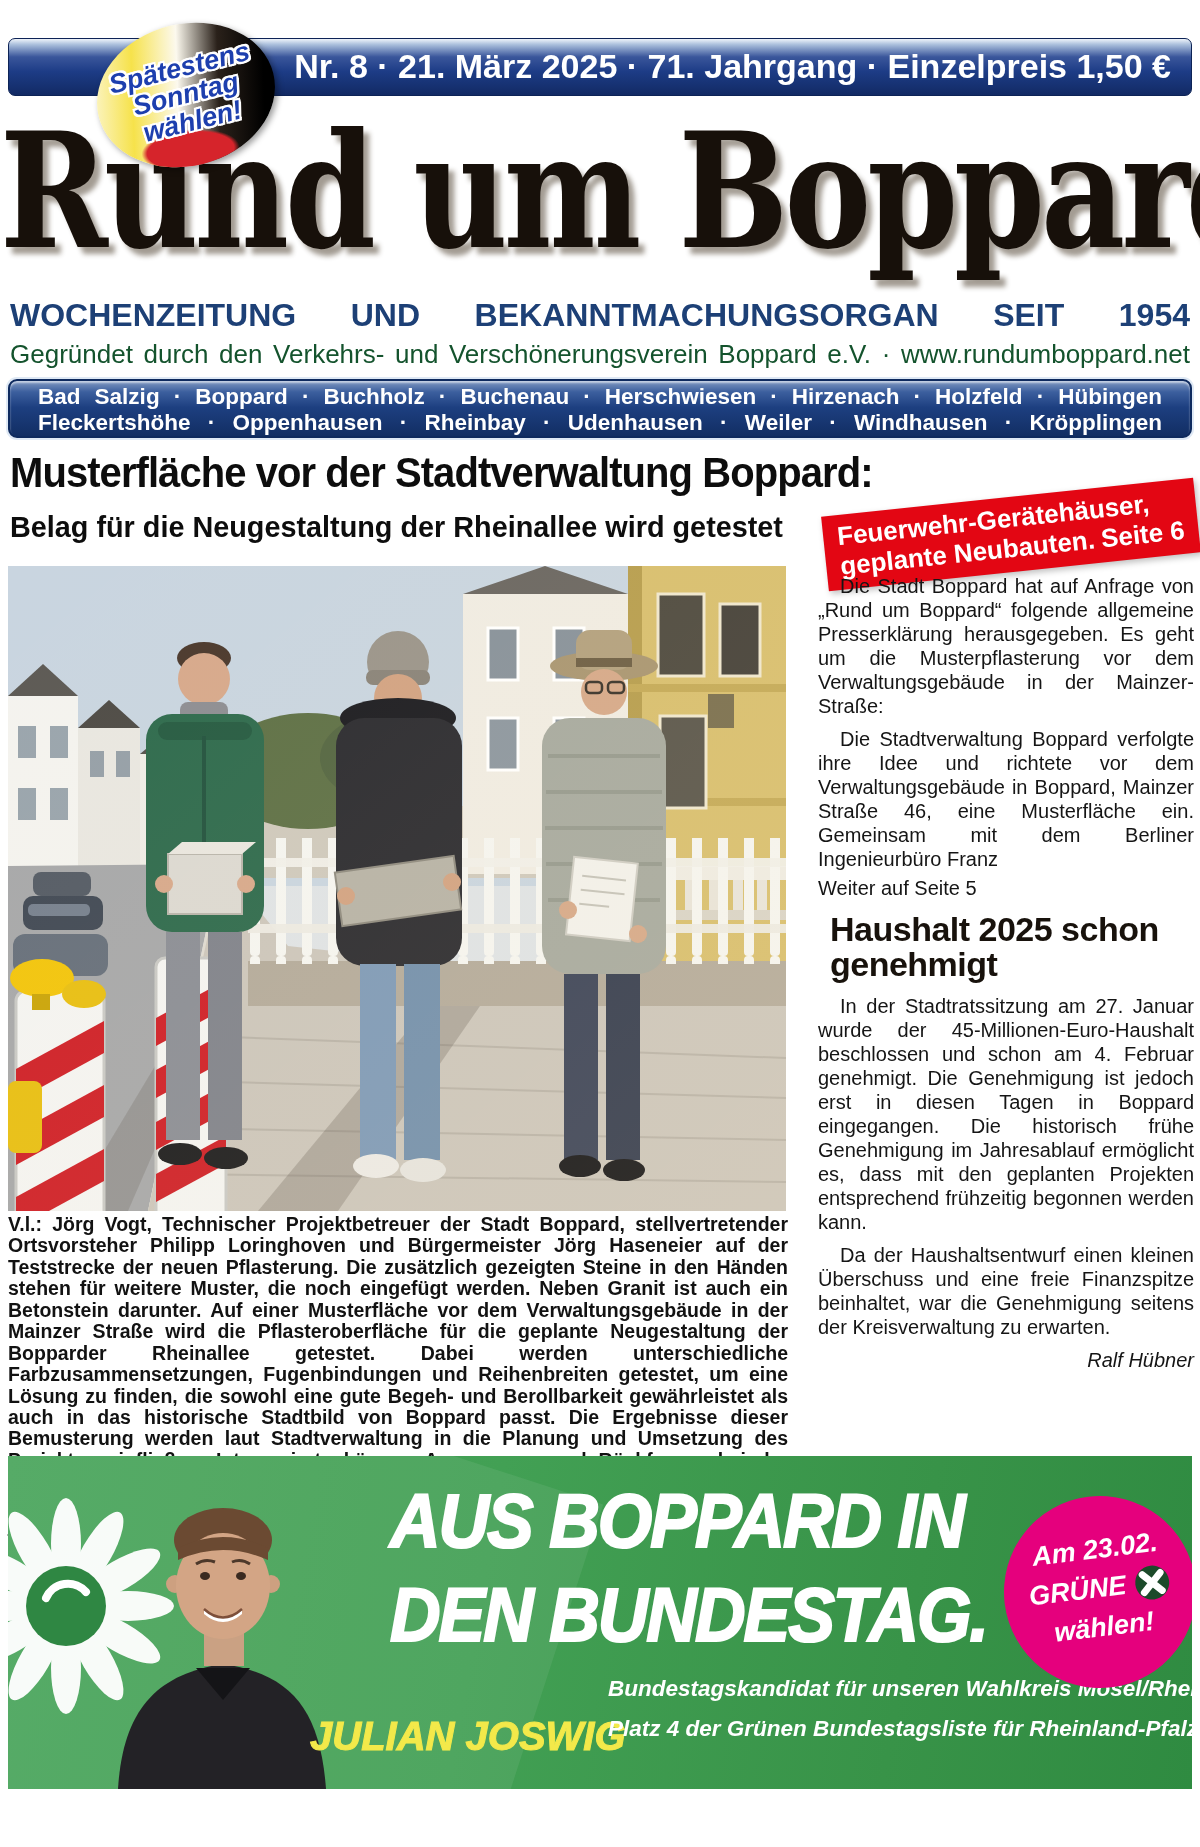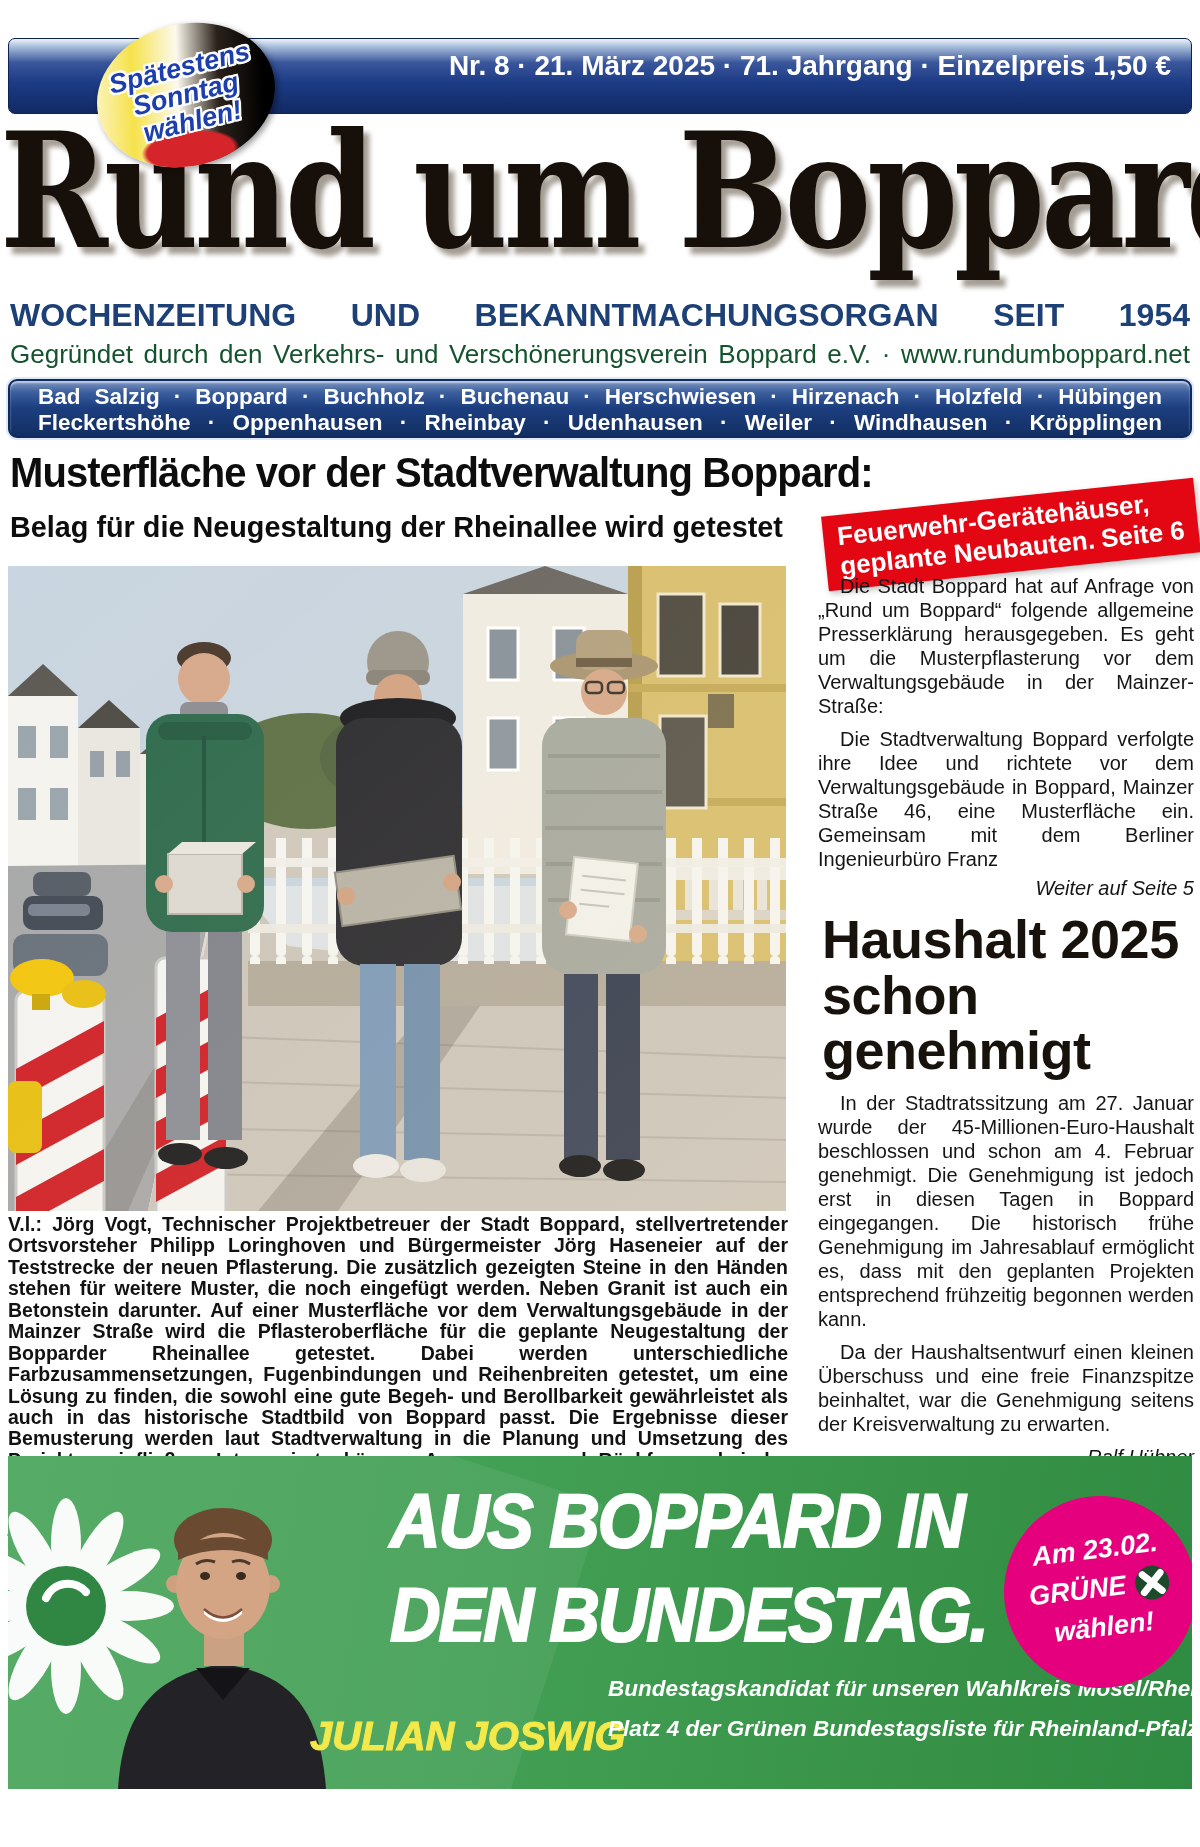--- a/index.html
+++ b/index.html
@@ -1,23 +1,23 @@
 <!DOCTYPE html>
 <html lang="de"><head>
 <meta charset="utf-8">
 <style>
   html,body{margin:0;padding:0;background:#ffffff;}
   .page{position:relative;width:1200px;height:1847px;background:#fff;overflow:hidden;
         font-family:"Liberation Sans",sans-serif;color:#111;}
 
   
-  .topbar{position:absolute;left:8px;right:8px;top:38px;height:76px;border-radius:7px;
+  .topbar{position:absolute;left:8px;right:8px;top:38px;height:58px;border-radius:7px;
     background:linear-gradient(to bottom,#eef3fa 0%,#aabfdc 10%,#3a569b 32%,#1d3c86 58%,#122a64 100%);
     border:1px solid #0d2356;box-sizing:border-box;
-    color:#fff;font-weight:bold;font-size:28px;text-align:right;line-height:54px;padding-right:20px;}
+    color:#fff;font-weight:bold;font-size:34px;text-align:right;line-height:54px;padding-right:20px;}
 
   
   .badge{position:absolute;left:96px;top:24px;width:180px;height:142px;border-radius:50%;
     transform:rotate(-14deg);z-index:6;display:flex;flex-direction:column;justify-content:center;align-items:center;
     background:linear-gradient(102deg,#fdf9e2 0%,#f6e24b 24%,#fcf9ee 46%,#2a211a 66%,#000 88%);
     box-shadow:2px 3px 6px rgba(0,0,0,.4);overflow:hidden;}
   .badge .red-swoosh{position:absolute;left:14%;bottom:-6%;width:62%;height:34%;border-radius:50%;
     background:radial-gradient(ellipse at center,#d6242b 0 55%,transparent 62%);transform:rotate(9deg);}
   .badge-line{position:relative;color:#1d3fae;font-weight:bold;font-style:italic;font-size:27px;line-height:1.02;
     text-shadow:-2px -2px 0 #fff,2px -2px 0 #fff,-2px 2px 0 #fff,2px 2px 0 #fff,0 2px 0 #fff,2px 0 0 #fff,0 -2px 0 #fff,-2px 0 0 #fff;}
@@ -59,23 +59,23 @@
   .caption{position:absolute;top:1214px;left:8px;width:780px;font-size:19.5px;font-weight:bold;
     line-height:1.1;text-align:justify;color:#121212;}
   .caption-foot{display:flex;justify-content:space-between;margin-top:1px;}
   .caption-credit{font-style:italic;font-weight:normal;font-size:19.5px;color:#222;}
 
   
   .rightcol{position:absolute;left:818px;top:574px;width:376px;font-size:20px;line-height:1.2;
     text-align:justify;color:#151515;}
   .rightcol p{margin:0 0 9px;text-indent:22px;}
   .subhead2{font-weight:bold;font-size:24.5px;margin:3px 0 8px;text-align:left;}
-  .continuation{text-align:right;font-style:italic;margin-top:-4px;margin-bottom:4px;}
-  .headline2{font-weight:bold;font-size:54px;line-height:1.03;letter-spacing:-.5px;text-align:left;
-    margin:12px 4px 12px;color:#18120c;}
+  .continuation{margin-top:-4px;margin-bottom:4px;}
+  .headline2{font-weight:bold;font-size:34px;line-height:1.03;letter-spacing:-.5px;text-align:left;
+    margin:12px 12px 12px;color:#18120c;}
   .author{text-align:right;font-style:italic;margin-top:2px;}
 
   
   .anzeige{position:absolute;left:10px;top:1493px;font-size:14px;color:#333;}
   .ad{position:absolute;left:8px;top:1456px;width:1184px;height:333px;overflow:hidden;
     background:linear-gradient(100deg,#4aa55c 0%,#42a054 40%,#389348 75%,#2f8b41 100%);}
   .ad::before{content:"";position:absolute;left:-90px;top:-60px;width:620px;height:520px;
     background:rgba(255,255,255,.07);transform:rotate(18deg);}
   .ad-h{position:absolute;left:382px;color:#fff;font-weight:bold;font-style:italic;font-size:70px;
     letter-spacing:-2px;white-space:nowrap;-webkit-text-stroke:2px #fff;

